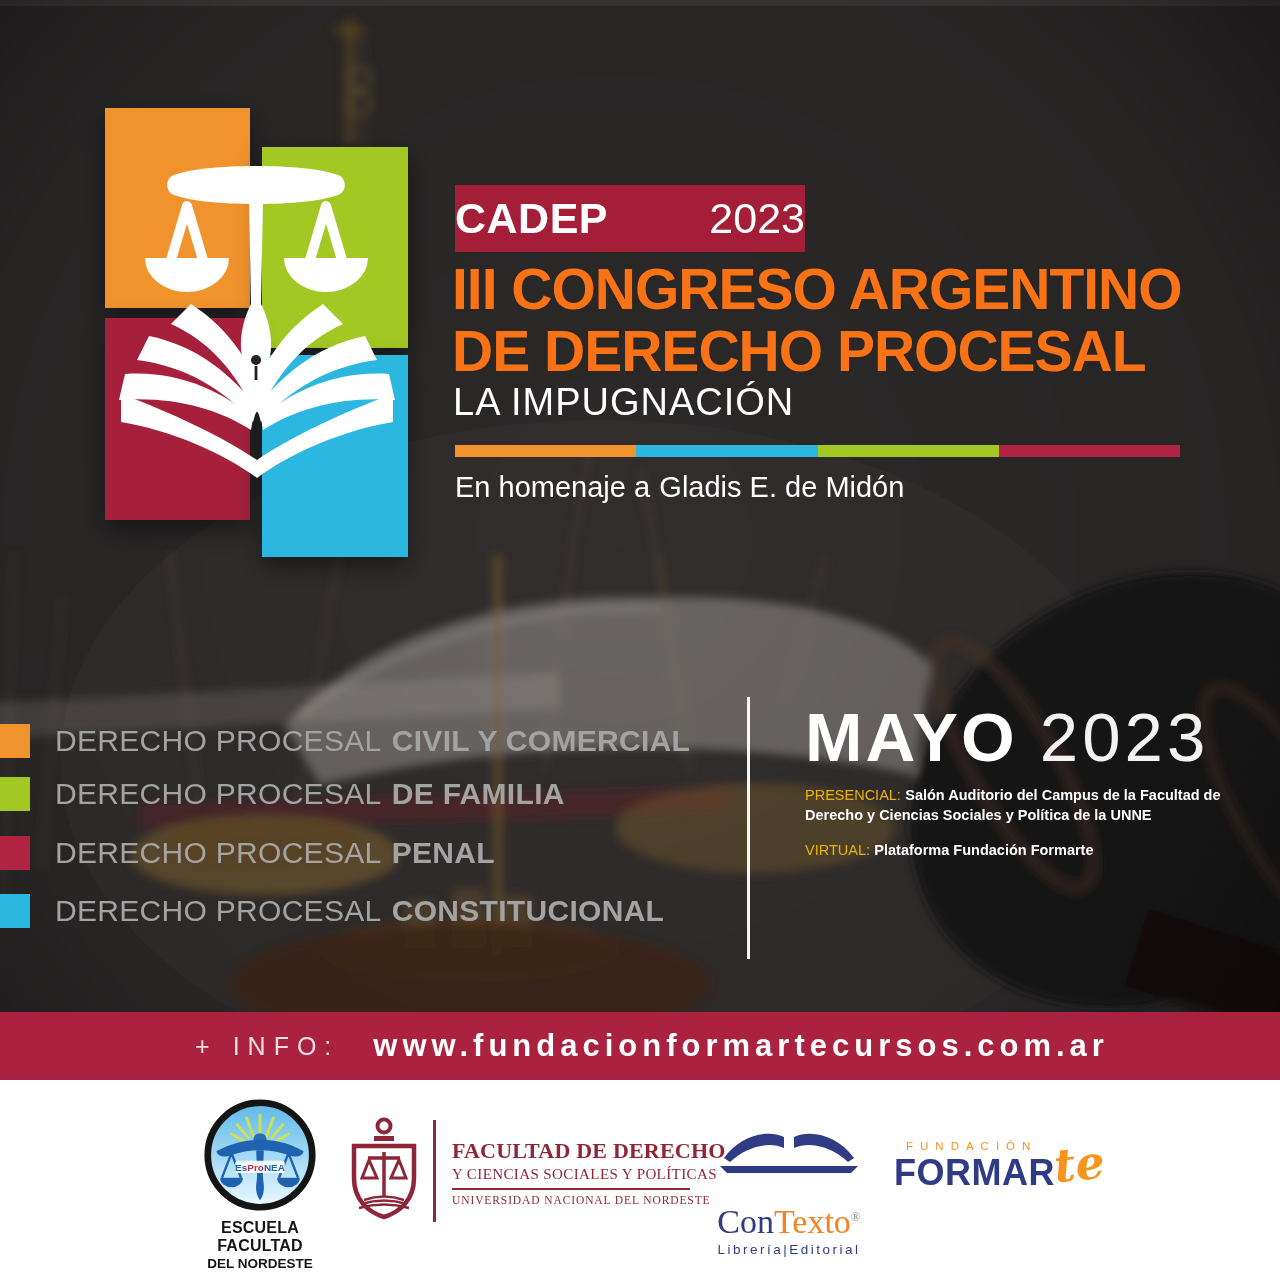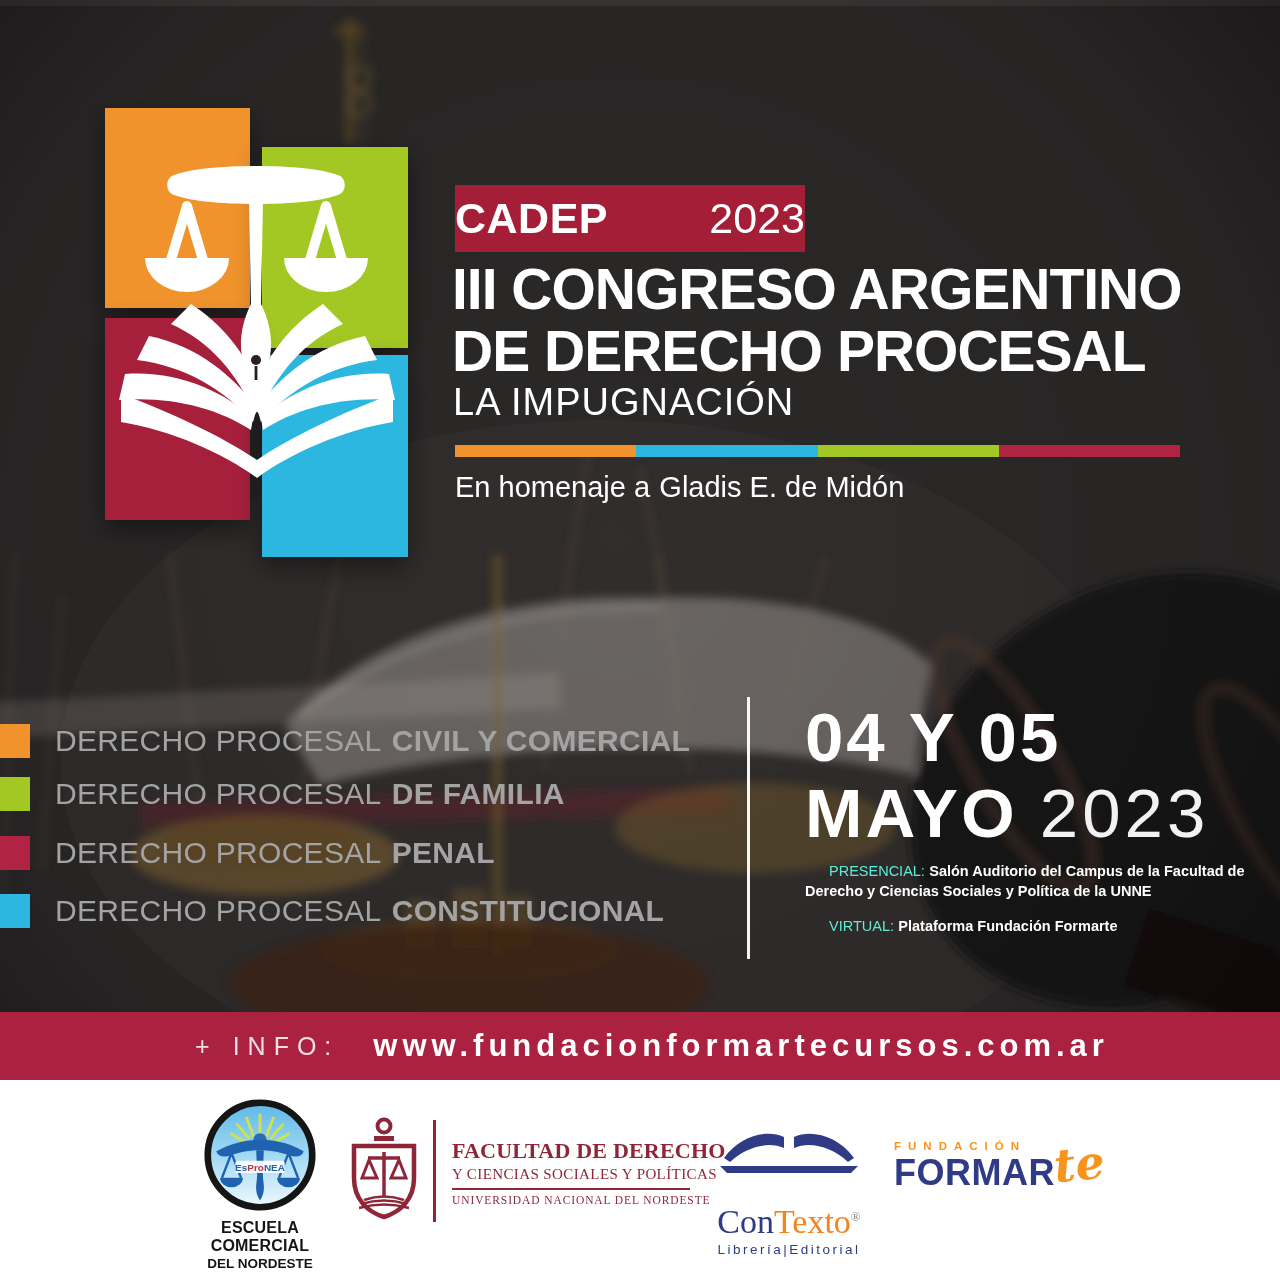--- a/index.html
+++ b/index.html
@@ -18,21 +18,21 @@
   .sq.g{left:157px;top:39px;width:146px;height:201px;}
   .sq.c{left:0;top:210px;width:145px;height:202px;}
   .sq.b{left:157px;top:247px;width:146px;height:202px;}
   .emblem{position:absolute;inset:0;}
 
   
   .badge{left:455px;top:185px;width:350px;height:67px;display:flex;align-items:center;
          justify-content:space-between;gap:13px;color:#fff;font-size:43px;}
   .badge .b1{font-weight:800;letter-spacing:.5px;}
   .badge .b2{font-weight:500;}
-  .title{left:452px;top:258px;color:#ffffff;font-size:57px;line-height:62px;
+  .title{left:452px;top:258px;color:#f97316;font-size:57px;line-height:62px;
          font-weight:800;letter-spacing:-1px;white-space:nowrap;}
   .subtitle{left:453px;top:381px;color:#fff;font-size:38px;font-weight:400;letter-spacing:1px;}
   .stripe{left:455px;top:445px;width:725px;height:12px;display:flex;}
   .stripe span{flex:1;}
   .homage{left:455px;top:468px;color:#fff;font-size:29px;line-height:38px;white-space:nowrap;}
   .homage .hp{font-weight:400;margin-right:.32em;}
   .homage .hn{font-weight:400;}
 
   
   .topic{left:0;display:flex;align-items:center;height:38px;color:#a3a3a3;white-space:nowrap;}
@@ -41,21 +41,21 @@
   .topic .tb{font-size:30px;font-weight:800;letter-spacing:.3px;}
 
   .vdivider{left:747px;top:697px;width:3px;height:262px;background:#fff;opacity:.95;}
 
   
   .event{left:805px;top:700px;width:452px;color:#fff;}
   .dates{font-size:69px;font-weight:800;letter-spacing:3px;line-height:76px;white-space:nowrap;}
   .dates .yr{font-weight:400;color:#f2f2f2;letter-spacing:4px;}
   .modality{margin-top:17px;font-size:18px;font-weight:800;letter-spacing:.5px;}
   .venue{margin-top:9px;font-size:14.5px;line-height:20px;width:440px;}
-  .venue .lab{color:#5eead4;font-weight:400;margin-right:.3em;margin-left:24px;}
+  .venue .lab{color:#eab308;font-weight:400;margin-right:.3em;}
   .venue .val{color:#fff;font-weight:700;}
   .venue.virtual{margin-top:13px;}
 
   
   .infobar{left:0;top:1012px;width:1280px;height:68px;display:flex;align-items:center;
            justify-content:center;gap:34px;padding-left:12px;}
   .infobar .il{color:rgba(255,255,255,.85);font-size:25px;font-weight:300;letter-spacing:8px;}
   .infobar .iu{color:#fff;font-size:31px;font-weight:800;letter-spacing:5px;white-space:nowrap;}
 
   
@@ -70,21 +70,21 @@
   .fac2{font-size:15px;font-weight:400;letter-spacing:.4px;margin-top:2px;}
   .facrule{width:238px;height:1.5px;background:#8E2638;margin:5px 0 4px;}
   .fac3{font-size:11.5px;font-weight:400;letter-spacing:.9px;}
   .contexto{left:710px;top:44px;width:158px;text-align:center;}
   .ctname{font-family:"Liberation Serif",serif;font-size:34px;line-height:36px;margin-top:19px;}
   .ctname .c1{color:#303B85;}
   .ctname .c2{color:#F58220;}
   .ctname .reg{font-size:13px;color:#8a8a8a;vertical-align:super;}
   .cttag{font-size:13.5px;letter-spacing:2.5px;color:#303B85;margin-top:2px;}
   .formarte{left:894px;top:60px;width:210px;}
-  .fmtop{color:#F7941D;font-size:11.5px;font-weight:700;letter-spacing:7px;margin-left:0;}
+  .fmtop{color:#F7941D;font-size:11.5px;font-weight:400;letter-spacing:7px;margin-left:12px;}
   .fmrow{display:flex;align-items:flex-start;margin-top:1px;}
   .fmmain{color:#303B85;font-size:36px;font-weight:800;letter-spacing:.5px;line-height:40px;}
   .fmscript{color:#F7941D;font-family:"DejaVu Serif",serif;font-style:italic;font-weight:700;
             font-size:46px;line-height:40px;display:inline-block;transform:rotate(-6deg) translateY(-9px);}
 </style>
 </head>
 <body>
 
 <div class="poster">
 
@@ -211,21 +211,20 @@
   </div>
   <div class="abs topic" style="top:892px;">
     <span class="bullet" style="background: rgb(43, 183, 223);"></span>
     <span class="tp">DERECHO PROCESAL</span>
     <span class="tb">CONSTITUCIONAL</span>
   </div>
 
   <div class="abs vdivider"></div>
 
   <div class="abs event">
-    <div class="dates">04 Y 05</div>
     <div class="dates">
       <span>MAYO</span>
       <span class="yr">2023</span>
     </div>
     <p class="venue">
       <span class="lab">PRESENCIAL:</span><span class="val">Salón Auditorio del Campus de la Facultad de Derecho y Ciencias Sociales y Política de la UNNE</span>
     </p>
     <p class="venue virtual">
       <span class="lab">VIRTUAL:</span><span class="val">Plataforma Fundación Formarte</span>
     </p>
@@ -262,21 +261,21 @@
         <polyline points="20,84 30,58 40,84" stroke="#1f63b0" stroke-width="2.5" fill="none"></polyline>
         <polyline points="80,84 90,58 100,84" stroke="#1f63b0" stroke-width="2.5" fill="none"></polyline>
         <path d="M18,84 h24 a12,10 0 0 1 -24,0 z" fill="#1f63b0"></path>
         <path d="M78,84 h24 a12,10 0 0 1 -24,0 z" fill="#1f63b0"></path>
         <path d="M56,55 h8 l-1,26 c0,8 4,16 -3,27 c-7,-11 -3,-19 -3,-27 z" fill="#1f63b0"></path>
         <rect x="34" y="66" width="52" height="13" rx="3" fill="rgba(255,255,255,0.92)"></rect>
         <text x="60" y="76.5" text-anchor="middle" font-size="10.5" font-weight="bold">
           <tspan fill="#1f63b0">Es</tspan><tspan fill="#c2313f">Pro</tspan><tspan fill="#1f63b0">NEA</tspan>
         </text>
       </svg>
-      <div class="esc1">ESCUELA COMERCIAL</div>
+      <div class="esc1">ESCUELA FACULTAD</div>
       <div class="esc2">DEL NORDESTE</div>
     </div>
 
     <svg class="abs shield" width="72" height="106" viewBox="0 0 72 106" aria-hidden="true">
       <g stroke="#8E2638" fill="none">
         <circle cx="36" cy="10" r="6.5" stroke-width="4"></circle>
         <rect x="26" y="20" width="20" height="5" fill="#8E2638" stroke="none"></rect>
         <path d="M6,30 H66 V62 C66,84 52,96 36,101 C20,96 6,84 6,62 Z" stroke-width="4.5"></path>
         <line x1="36" y1="36" x2="36" y2="80" stroke-width="3.5"></line>
         <line x1="20" y1="42" x2="52" y2="42" stroke-width="3.5"></line>

